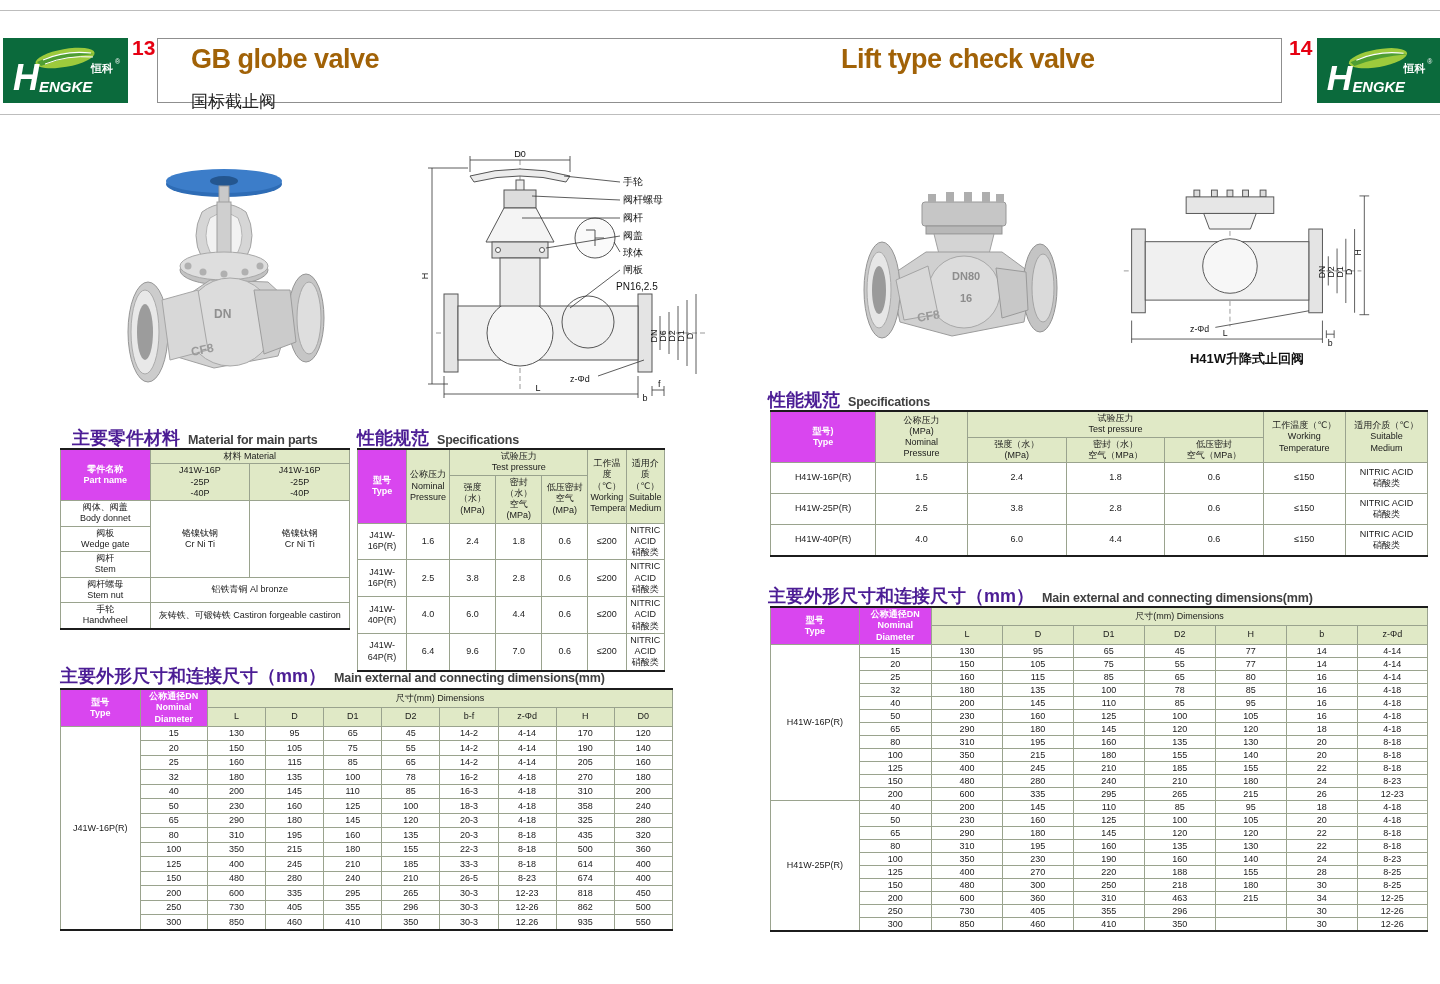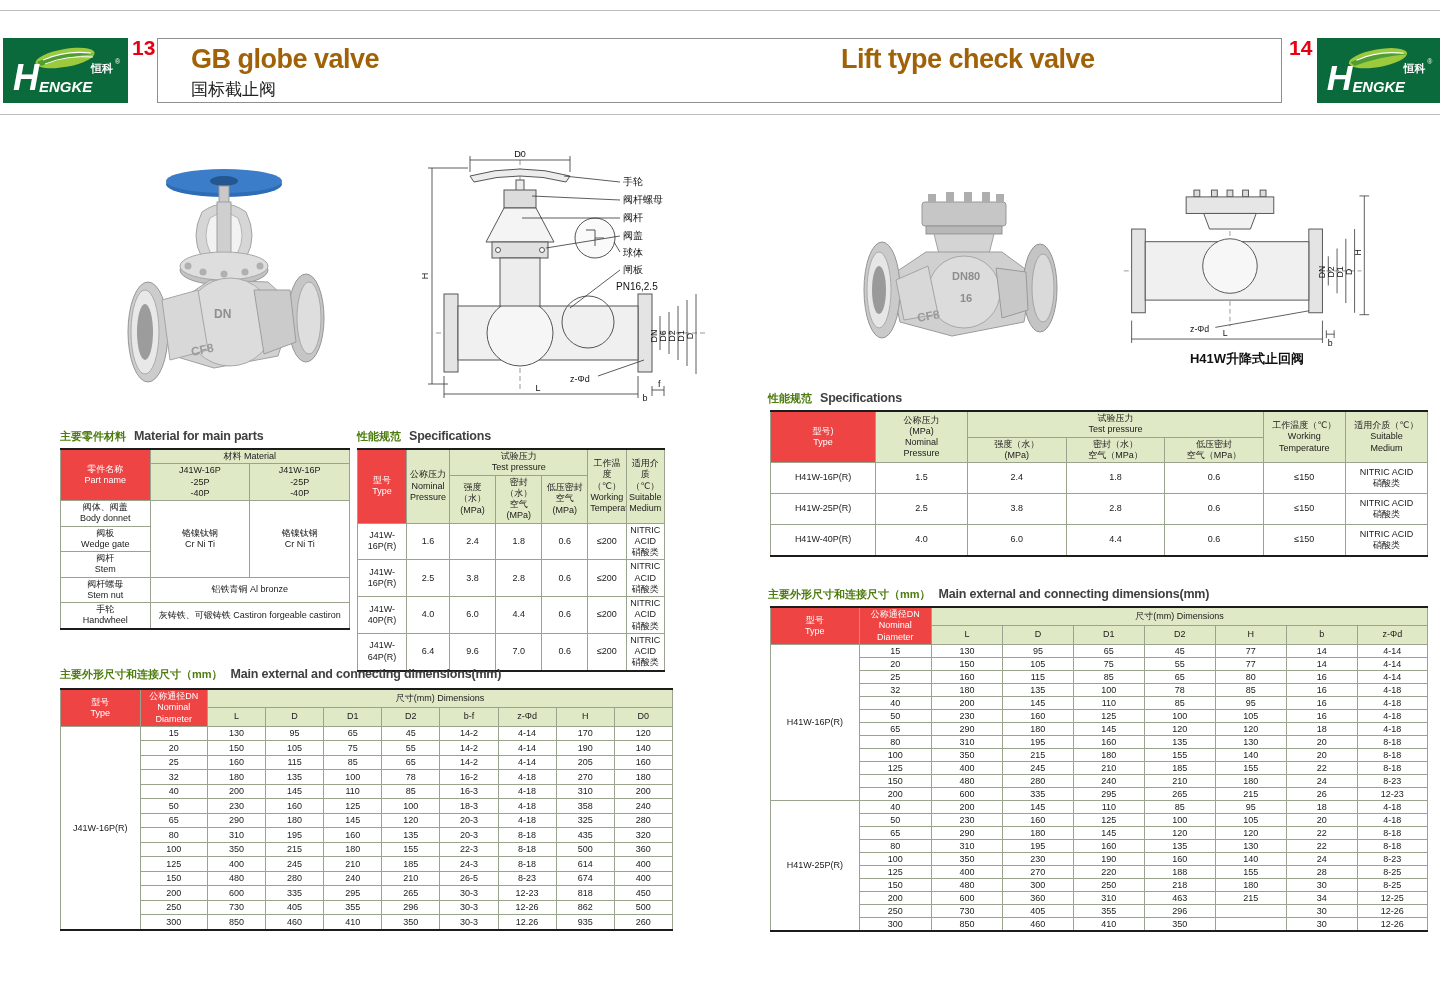--- a/index.html
+++ b/index.html
@@ -5,33 +5,33 @@
   html,body{margin:0;padding:0;background:#fff;}
   .page{position:relative;width:1440px;height:984px;background:#fff;overflow:hidden;
         font-family:"Liberation Sans","DejaVu Sans",sans-serif;color:#1a1a1a;}
   .hrule{position:absolute;left:0;right:0;height:1px;background:#bdbdbd;}
   
   .logo-box{position:absolute;top:38px;height:65px;background:#0b6a3c;}
   .pagenum{position:absolute;top:36px;font-size:21px;font-weight:bold;color:#e60012;}
   .titlebox{position:absolute;top:38px;left:157px;width:1125px;height:65px;border:1px solid #8f8f8f;box-sizing:border-box;background:#fff;}
   .tgroup{position:absolute;top:6px;}
   .hdr-en{font-size:27px;font-weight:bold;color:#a16207;letter-spacing:-0.5px;line-height:1.05;}
-  .hdr-zh{font-size:17px;color:#222;margin-top:5px;}
+  .hdr-zh{font-size:17px;color:#222;margin-top:17px;}
   
   .sec-title{position:absolute;white-space:nowrap;}
-  .sec-zh{font-size:11px;font-weight:bold;color:#4d7c0f;}
+  .sec-zh{font-size:18px;font-weight:bold;color:#4c1d95;}
   .sec-en{font-size:12.5px;font-weight:bold;color:#404040;margin-left:8px;letter-spacing:-0.2px;}
   
   table.ctab{position:absolute;border-collapse:collapse;table-layout:fixed;
              border-top:2px solid #1c1c1c;border-bottom:2px solid #1c1c1c;
              font-size:9px;text-align:center;color:#1a1a1a;background:#fff;}
   .ctab th,.ctab td{border:1px solid #9aa38e;white-space:pre-line;padding:1px 2px;
              font-weight:normal;line-height:1.25;vertical-align:middle;overflow:hidden;}
   .ctab th{background:#e0e9c6;}
-  .ctab .c-dk{background:#ef4444;color:#fff;}
+  .ctab .c-dk{background:#d946ef;color:#fff;font-weight:bold;}
   .mat tbody td{height:22px;}
   .spec tbody td{height:24px;}
   .spec-r tbody td{height:28px;}
   .dimtab tbody td{height:12px;padding:0 2px;line-height:1.15;}
   .dims-l tbody td{height:13.5px;}
   .caption{position:absolute;font-size:13px;font-weight:bold;color:#111;text-align:center;}
   svg text{font-family:"Liberation Sans","DejaVu Sans",sans-serif;}
   .dwg-label{font-size:10px;fill:#111;}
   .dim-label{font-size:9px;fill:#111;}
 </style>
@@ -235,21 +235,21 @@
     <text class="dim-label" x="213" y="86" transform="rotate(-90 213 86)" text-anchor="middle">DN</text>
     <text class="dim-label" x="222" y="86" transform="rotate(-90 222 86)" text-anchor="middle">D2</text>
     <text class="dim-label" x="231" y="86" transform="rotate(-90 231 86)" text-anchor="middle">D1</text>
     <text class="dim-label" x="240" y="86" transform="rotate(-90 240 86)" text-anchor="middle">D</text>
     <text class="dim-label" x="74" y="148">z-Φd</text>
     <text class="dim-label" x="110" y="152" text-anchor="middle">L</text>
     <text class="dim-label" x="218" y="162" text-anchor="middle">b</text>
   </svg>
   <div class="caption" style="left:1118px;top:350px;width:258px;">H41W升降式止回阀</div>
 
-  <div class="sec-title" style="left:60px;top:426px;">
+  <div class="sec-title" style="left:72px;top:426px;">
     <span class="sec-zh">主要零件材料</span><span class="sec-en">Material for main parts</span>
   </div>
   <table class="ctab mat" style="left:60px;top:448px;width:290px;">
       <colgroup>
         <col style="width: 31%;">
         <col style="width: 34.5%;">
         <col style="width: 34.5%;">
       </colgroup>
       <thead>
         <tr>
@@ -516,21 +516,21 @@
           <td>8-18</td>
           <td>500</td>
           <td>360</td>
         </tr>
         <tr>
           <td>125</td>
           <td>400</td>
           <td>245</td>
           <td>210</td>
           <td>185</td>
-          <td>24-3</td>
+          <td>33-3</td>
           <td>8-18</td>
           <td>614</td>
           <td>400</td>
         </tr>
         <tr>
           <td>150</td>
           <td>480</td>
           <td>280</td>
           <td>240</td>
           <td>210</td>
@@ -563,21 +563,21 @@
         </tr>
         <tr>
           <td>300</td>
           <td>850</td>
           <td>460</td>
           <td>410</td>
           <td>350</td>
           <td>30-3</td>
           <td>12.26</td>
           <td>935</td>
-          <td>260</td>
+          <td>550</td>
         </tr>
       </tbody>
     </table>
 
   <div class="sec-title" style="left:768px;top:388px;">
     <span class="sec-zh">性能规范</span><span class="sec-en">Specifications</span>
   </div>
   <table class="ctab spec spec-r" style="left:770px;top:410px;width:658px;">
       <colgroup>
         <col style="width: 16%;">

